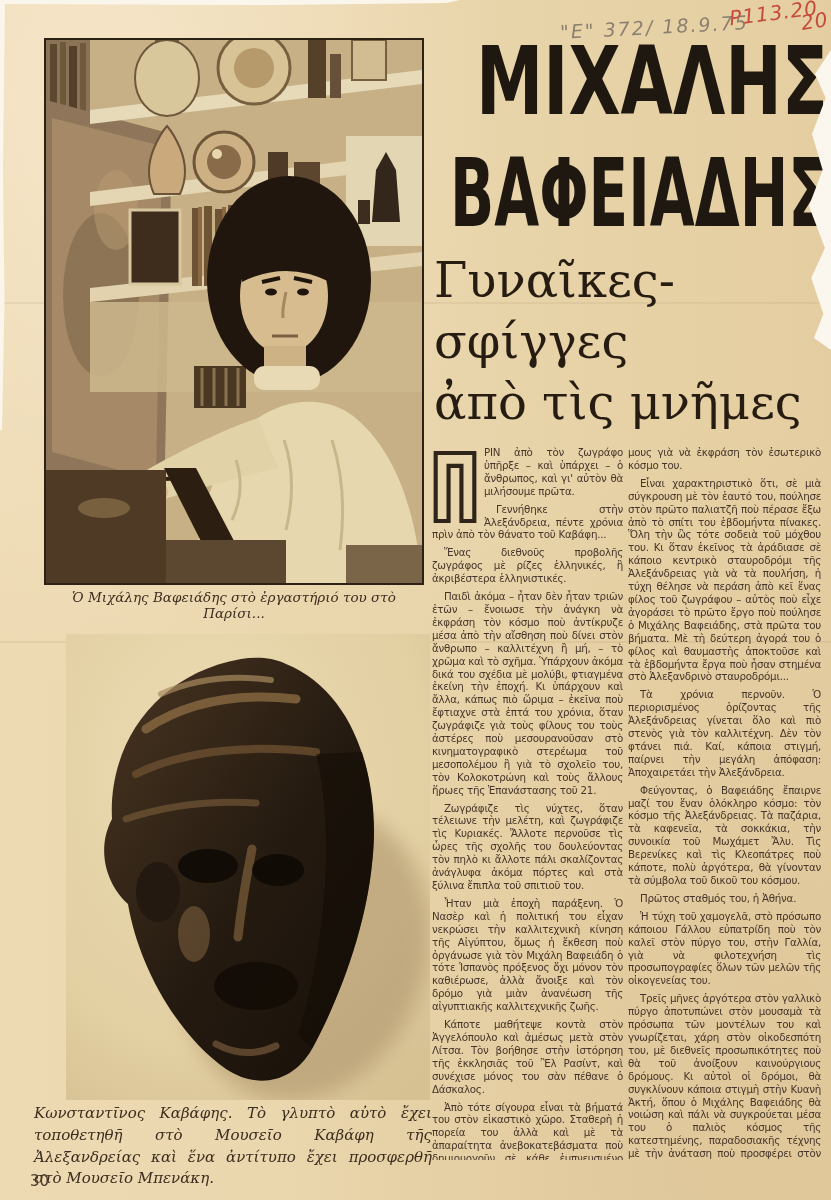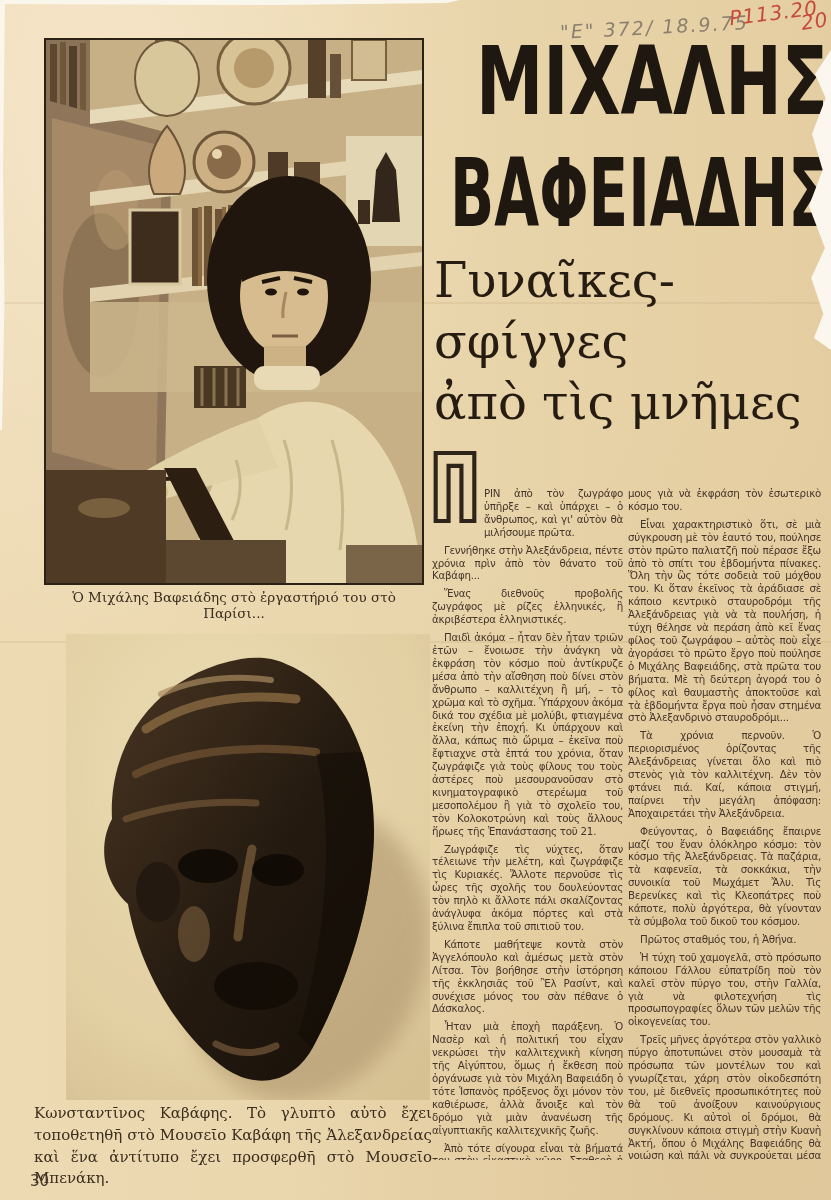--- a/index.html
+++ b/index.html
@@ -28,32 +28,32 @@
   .headline{position:absolute;left:440px;top:30px;}
   .headline text{font-family:"DejaVu Sans",sans-serif;font-weight:bold;fill:#1f1810;}
   
   .subtitle{position:absolute;left:434px;top:250px;width:397px;
     font-family:"DejaVu Serif",serif;color:#261c11;font-size:48px;line-height:61px;}
   
   .photo1{position:absolute;left:44px;top:38px;width:380px;height:547px;
     border:2px solid #2b2115;box-sizing:border-box;background:#c7b086;}
   .photo1 svg,.photo2 svg{display:block;width:100%;height:100%;}
   .photo2{position:absolute;left:66px;top:634px;width:364px;height:466px;background:#e6d3a8;}
-  .caption{font-family:"DejaVu Serif",serif;color:#3c2d1e;}
+  .caption{font-family:"DejaVu Serif",serif;font-style:italic;color:#3c2d1e;}
   .caption1{position:absolute;left:44px;top:589px;width:380px;text-align:center;font-size:13.5px;}
   .caption2{position:absolute;left:34px;top:1103px;width:398px;font-size:15px;line-height:1.45;
     text-align:justify;}
   .pagenum{position:absolute;left:30px;top:1172px;font-size:15px;color:#4a3a2a;}
   
   .col{position:absolute;top:446px;height:714px;overflow:hidden;text-align:justify;
     font-size:10.3px;line-height:12.9px;letter-spacing:-0.25px;color:#46352a;}
   .col1{left:432px;width:191px;}
   .col2{left:628px;width:193px;}
   .col p{margin:0 0 5px 0;text-indent:12px;}
-  .col p.noindent{text-indent:0;margin-top:41px;}
+  .col p.noindent{text-indent:0;}
   .dropcap{float:left;width:46px;height:78px;margin:2px 6px 2px 0;}
   .dropcap svg{display:block;width:100%;height:100%;}
 </style>
 </head>
 <body>
 
 <div class="page">
 
   <div class="crease" style="top:302px"></div>
   <div class="crease" style="top:641px"></div>
@@ -221,22 +221,22 @@
     <div class="dropcap">
       <svg viewBox="0 0 50 82">
         <path d="M4,4 H46 V78 H32 V18 H18 V78 H4 Z" fill="none" stroke="#2e2419" stroke-width="4.5"></path>
       </svg>
     </div>
     <p class="noindent">ΡΙΝ ἀπὸ τὸν ζωγράφο ὑπῆρξε – καὶ ὑπάρχει – ὁ ἄνθρωπος, καὶ γι' αὐτὸν θὰ μιλήσουμε πρῶτα.</p>
     <p>Γεννήθηκε στὴν Ἀλεξάνδρεια, πέντε χρόνια πρὶν ἀπὸ τὸν θάνατο τοῦ Καβάφη...</p>
     <p>Ἕνας διεθνοῦς προβολῆς ζωγράφος μὲ ρίζες ἑλληνικές, ἢ ἀκριβέστερα ἑλληνιστικές.</p>
     <p>Παιδὶ ἀκόμα – ἦταν δὲν ἦταν τριῶν ἐτῶν – ἔνοιωσε τὴν ἀνάγκη νὰ ἐκφράση τὸν κόσμο ποὺ ἀντίκρυζε μέσα ἀπὸ τὴν αἴσθηση ποὺ δίνει στὸν ἄνθρωπο – καλλιτέχνη ἢ μή, – τὸ χρῶμα καὶ τὸ σχῆμα. Ὑπάρχουν ἀκόμα δικά του σχέδια μὲ μολύβι, φτιαγμένα ἐκείνη τὴν ἐποχή. Κι ὑπάρχουν καὶ ἄλλα, κάπως πιὸ ὥριμα – ἐκεῖνα ποὺ ἔφτιαχνε στὰ ἑπτά του χρόνια, ὅταν ζωγράφιζε γιὰ τοὺς φίλους του τοὺς ἀστέρες ποὺ μεσουρανοῦσαν στὸ κινηματογραφικὸ στερέωμα τοῦ μεσοπολέμου ἢ γιὰ τὸ σχολεῖο του, τὸν Κολοκοτρώνη καὶ τοὺς ἄλλους ἥρωες τῆς Ἐπανάστασης τοῦ 21.</p>
     <p>Ζωγράφιζε τὶς νύχτες, ὅταν τέλειωνε τὴν μελέτη, καὶ ζωγράφιζε τὶς Κυριακές. Ἄλλοτε περνοῦσε τὶς ὧρες τῆς σχολῆς του δουλεύοντας τὸν πηλὸ κι ἄλλοτε πάλι σκαλίζοντας ἀνάγλυφα ἀκόμα πόρτες καὶ στὰ ξύλινα ἔπιπλα τοῦ σπιτιοῦ του.</p>
+    <p>Ἦταν μιὰ ἐποχὴ παράξενη. Ὁ Νασὲρ καὶ ἡ πολιτική του εἶχαν νεκρώσει τὴν καλλιτεχνικὴ κίνηση τῆς Αἰγύπτου, ὅμως ἡ ἔκθεση ποὺ ὀργάνωσε γιὰ τὸν Μιχάλη Βαφειάδη ὁ τότε Ἱσπανὸς πρόξενος ὄχι μόνον τὸν καθιέρωσε, ἀλλὰ ἄνοιξε καὶ τὸν δρόμο γιὰ μιὰν ἀνανέωση τῆς αἰγυπτιακῆς καλλιτεχνικῆς ζωῆς.</p>
     <p>Κάποτε μαθήτεψε κοντὰ στὸν Ἀγγελόπουλο καὶ ἀμέσως μετὰ στὸν Λίτσα. Τὸν βοήθησε στὴν ἱστόρηση τῆς ἐκκλησιᾶς τοῦ Ἒλ Ρασίντ, καὶ συνέχισε μόνος του σὰν πέθανε ὁ Δάσκαλος.</p>
-    <p>Ἦταν μιὰ ἐποχὴ παράξενη. Ὁ Νασὲρ καὶ ἡ πολιτική του εἶχαν νεκρώσει τὴν καλλιτεχνικὴ κίνηση τῆς Αἰγύπτου, ὅμως ἡ ἔκθεση ποὺ ὀργάνωσε γιὰ τὸν Μιχάλη Βαφειάδη ὁ τότε Ἱσπανὸς πρόξενος ὄχι μόνον τὸν καθιέρωσε, ἀλλὰ ἄνοιξε καὶ τὸν δρόμο γιὰ μιὰν ἀνανέωση τῆς αἰγυπτιακῆς καλλιτεχνικῆς ζωῆς.</p>
     <p>Ἀπὸ τότε σίγουρα εἶναι τὰ βήματά του στὸν εἰκαστικὸ χῶρο. Σταθερὴ ἡ πορεία του ἀλλὰ καὶ μὲ τὰ ἀπαραίτητα ἀνεβοκατεβάσματα ποὺ δημιουργοῦν σὲ κάθε ἐμπνευσμένο καλλιτέχνη ἡ ἀνησυχία καὶ ἡ προσπάθεια νὰ βρῆ καινούργιους δρό-</p>
   </div>
 
   <div class="col col2">
     <p class="noindent">μους γιὰ νὰ ἐκφράση τὸν ἐσωτερικὸ κόσμο του.</p>
     <p>Εἶναι χαρακτηριστικὸ ὅτι, σὲ μιὰ σύγκρουση μὲ τὸν ἑαυτό του, πούλησε στὸν πρῶτο παλιατζῆ ποὺ πέρασε ἔξω ἀπὸ τὸ σπίτι του ἑβδομήντα πίνακες. Ὅλη τὴν ὣς τότε σοδειὰ τοῦ μόχθου του. Κι ὅταν ἐκεῖνος τὰ ἀράδιασε σὲ κάποιο κεντρικὸ σταυροδρόμι τῆς Ἀλεξάνδρειας γιὰ νὰ τὰ πουλήση, ἡ τύχη θέλησε νὰ περάση ἀπὸ κεῖ ἕνας φίλος τοῦ ζωγράφου – αὐτὸς ποὺ εἶχε ἀγοράσει τὸ πρῶτο ἔργο ποὺ πούλησε ὁ Μιχάλης Βαφειάδης, στὰ πρῶτα του βήματα. Μὲ τὴ δεύτερη ἀγορά του ὁ φίλος καὶ θαυμαστὴς ἀποκτοῦσε καὶ τὰ ἑβδομήντα ἔργα ποὺ ἦσαν στημένα στὸ Ἀλεξανδρινὸ σταυροδρόμι...</p>
     <p>Τὰ χρόνια περνοῦν. Ὁ περιορισμένος ὁρίζοντας τῆς Ἀλεξάνδρειας γίνεται ὅλο καὶ πιὸ στενὸς γιὰ τὸν καλλιτέχνη. Δὲν τὸν φτάνει πιά. Καί, κάποια στιγμή, παίρνει τὴν μεγάλη ἀπόφαση: Ἀποχαιρετάει τὴν Ἀλεξάνδρεια.</p>
     <p>Φεύγοντας, ὁ Βαφειάδης ἔπαιρνε μαζί του ἕναν ὁλόκληρο κόσμο: τὸν κόσμο τῆς Ἀλεξάνδρειας. Τὰ παζάρια, τὰ καφενεῖα, τὰ σοκκάκια, τὴν συνοικία τοῦ Μωχάμετ Ἄλυ. Τὶς Βερενίκες καὶ τὶς Κλεοπάτρες ποὺ κάποτε, πολὺ ἀργότερα, θὰ γίνονταν τὰ σύμβολα τοῦ δικοῦ του κόσμου.</p>
     <p>Πρῶτος σταθμός του, ἡ Ἀθήνα.</p>
     <p>Ἡ τύχη τοῦ χαμογελᾶ, στὸ πρόσωπο κάποιου Γάλλου εὐπατρίδη ποὺ τὸν καλεῖ στὸν πύργο του, στὴν Γαλλία, γιὰ νὰ φιλοτεχνήση τὶς προσωπογραφίες ὅλων τῶν μελῶν τῆς οἰκογενείας του.</p>

